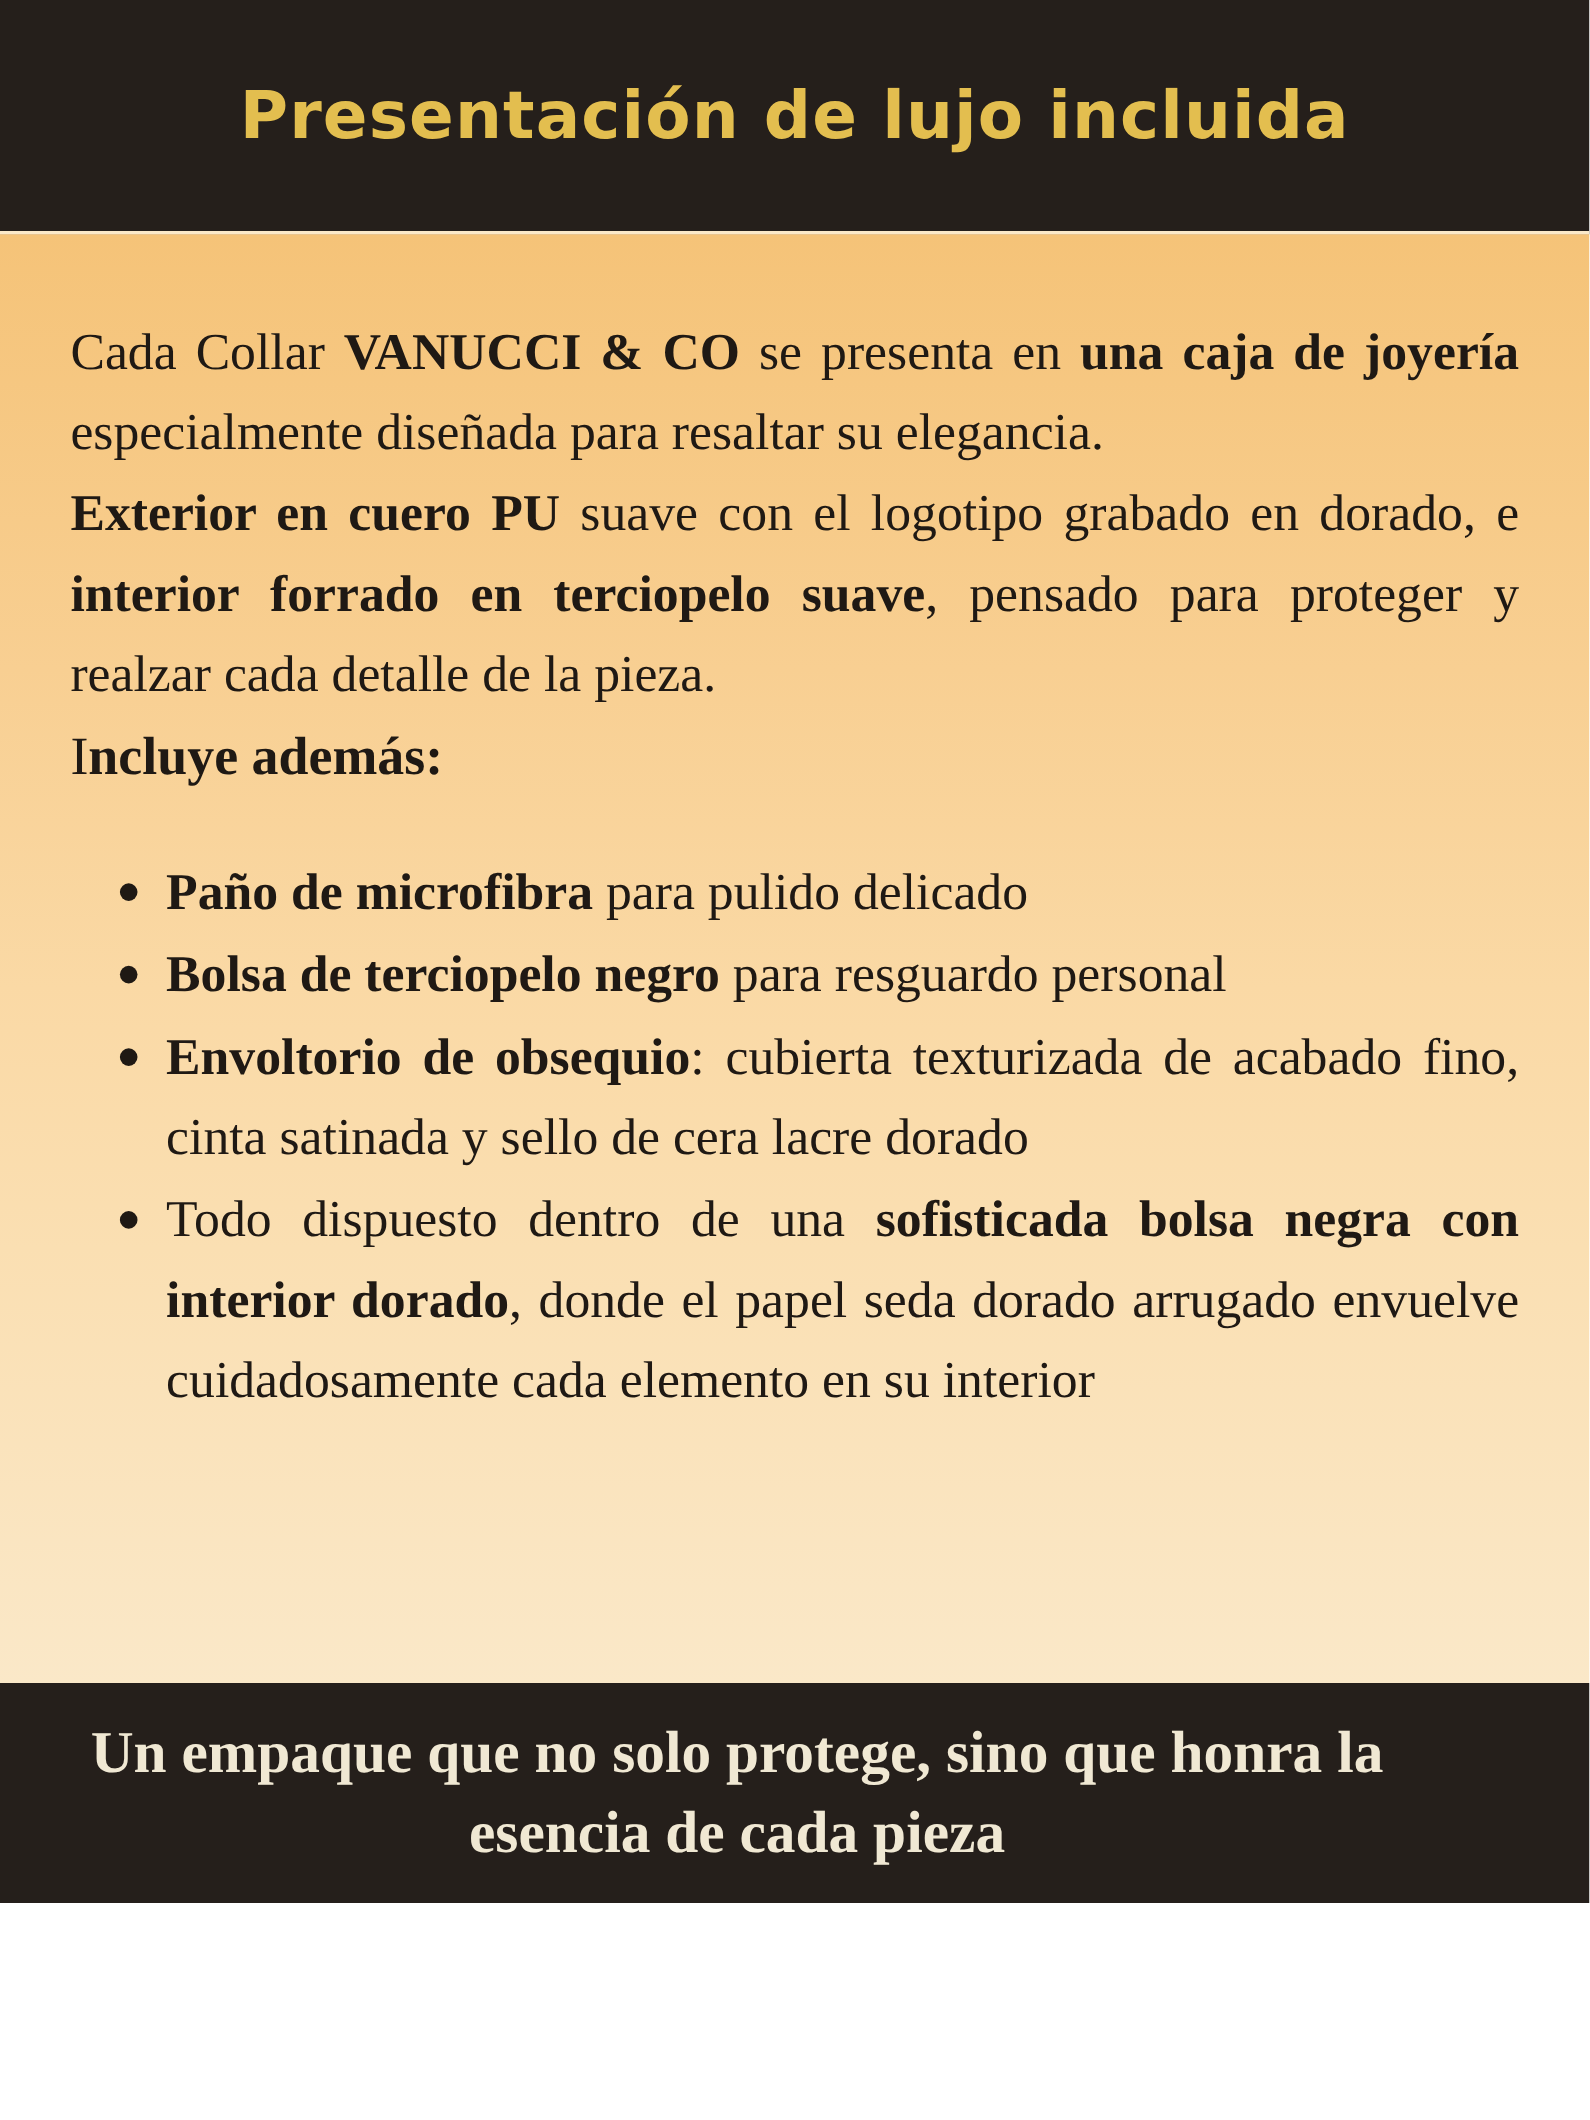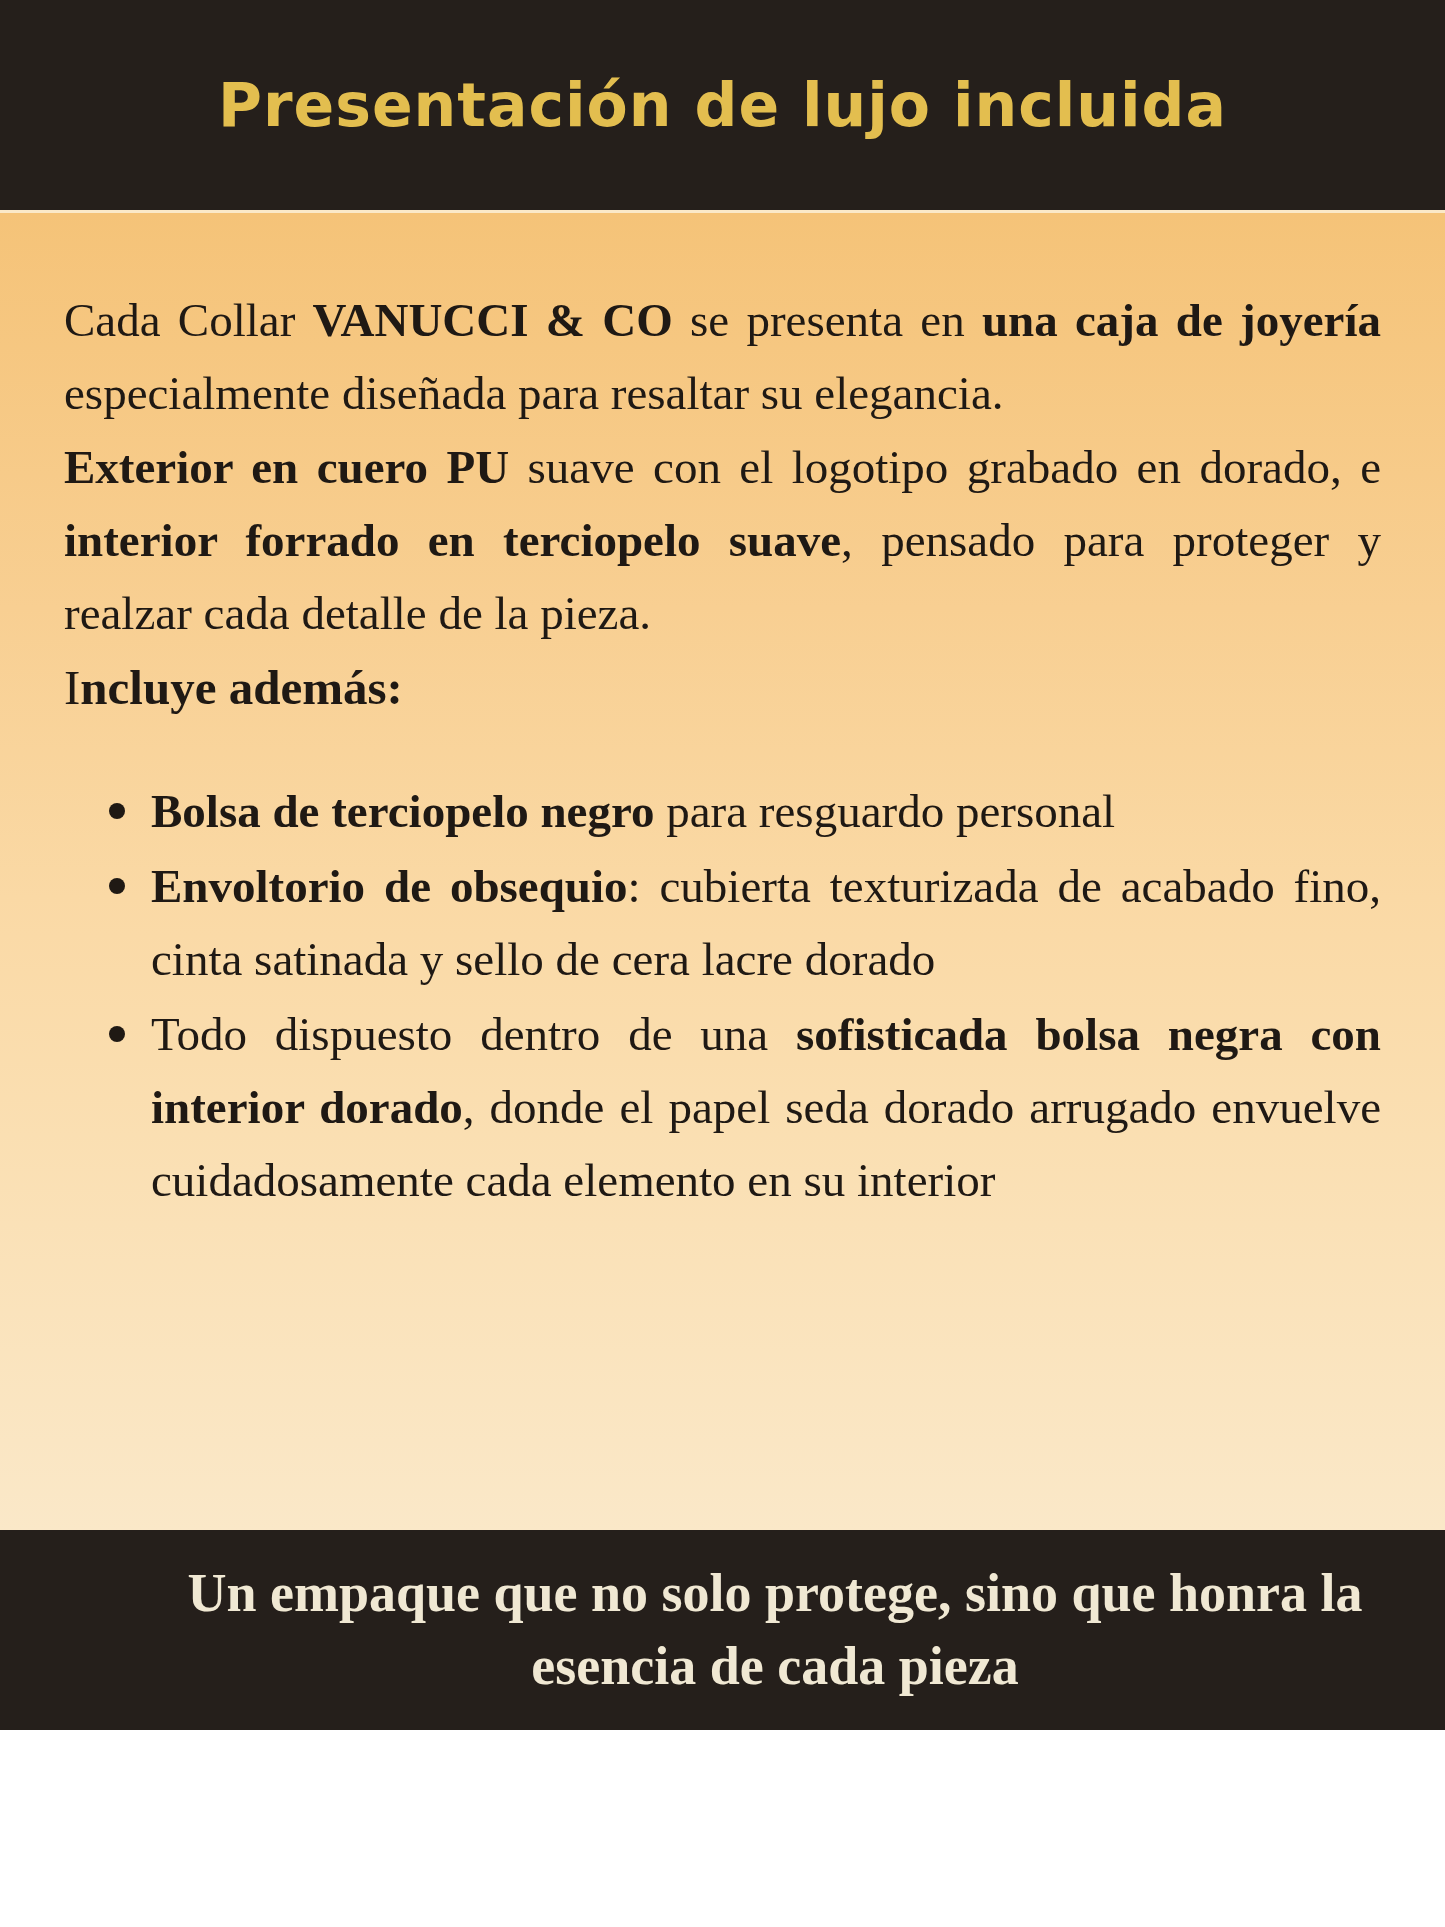--- a/index.html
+++ b/index.html
@@ -78,21 +78,21 @@
   }
   .li-text { flex: 1 1 auto; text-align: justify; }
 
   
   .footer-band {
     flex: none;
     height: 200px;
     background: var(--band-bg, #251F1B);
     display: flex;
     align-items: center;
-    justify-content: flex-end;
+    justify-content: flex-start;
   }
   .footer-message {
     margin: 0;
     max-width: 1340px;
     font-weight: 700;
     font-size: 54px;
     line-height: 73px;
     text-align: center;
     color: var(--footer-cream, #F0E8D3);
   }
@@ -110,20 +110,24 @@
 
     <p class="paragraph-intro"><span>Cada Collar </span><span class="b">VANUCCI &amp; CO</span><span> se presenta en </span><span class="b">una caja de joyería</span><span> especialmente diseñada para resaltar su elegancia.</span></p>
 
     <p class="paragraph-exterior"><span class="b">Exterior en cuero PU</span><span> suave con el logotipo grabado en dorado, e </span><span class="b">interior forrado en terciopelo suave</span><span>, pensado para proteger y realzar cada detalle de la pieza.</span></p>
 
     <p class="list-heading"><span>I</span><span class="b">ncluye además:</span></p>
 
     <ul class="included-list">
         <li>
           <span class="bullet-dot"></span>
+          <p class="li-text"><span class="b">Paño de microfibra</span><span> para pulido delicado</span></p>
+        </li>
+        <li>
+          <span class="bullet-dot"></span>
           <p class="li-text"><span class="b">Bolsa de terciopelo negro</span><span> para resguardo personal</span></p>
         </li>
         <li>
           <span class="bullet-dot"></span>
           <p class="li-text"><span class="b">Envoltorio de obsequio</span><span>: cubierta texturizada de acabado fino, cinta satinada y sello de cera lacre dorado</span></p>
         </li>
         <li>
           <span class="bullet-dot"></span>
           <p class="li-text"><span>Todo dispuesto dentro de una </span><span class="b">sofisticada bolsa negra con interior dorado</span><span>, donde el papel seda dorado arrugado envuelve cuidadosamente cada elemento en su interior</span></p>
         </li>

